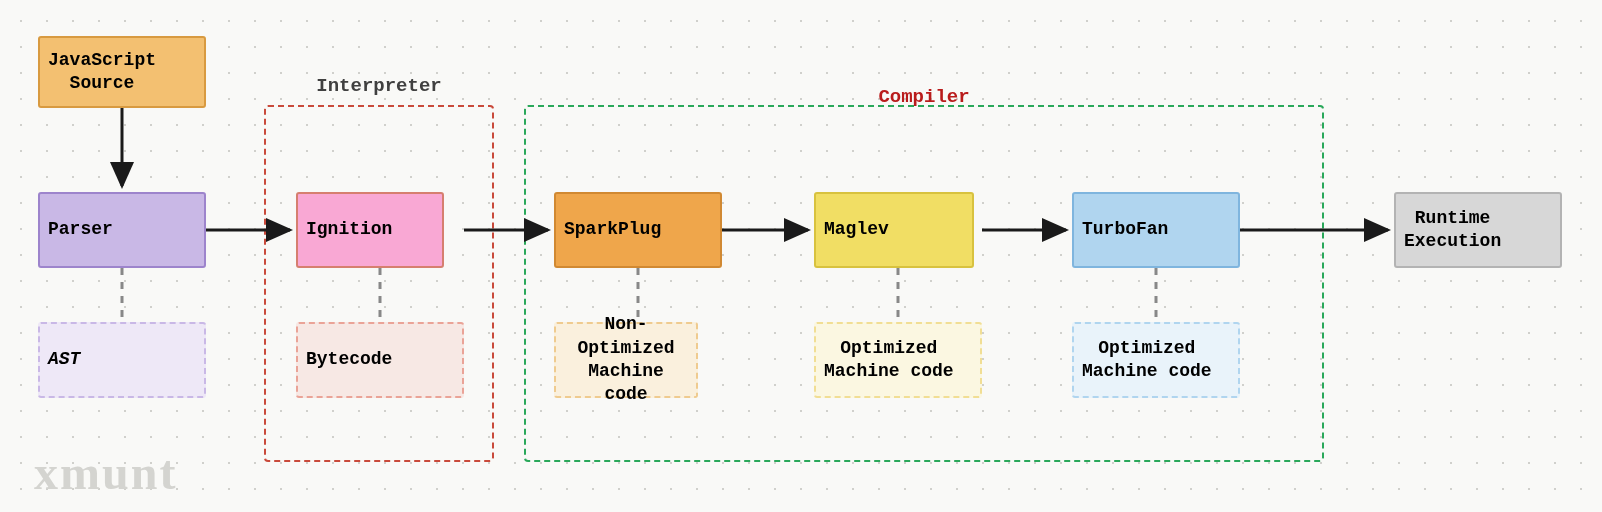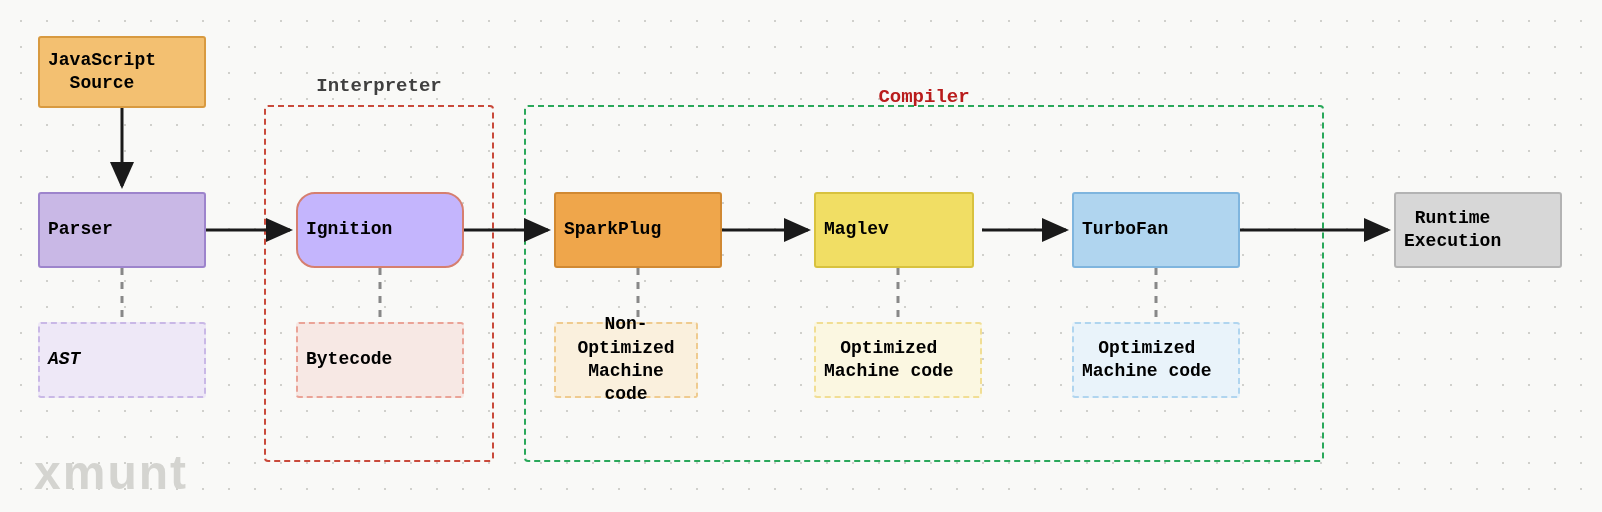--- a/index.html
+++ b/index.html
@@ -42,21 +42,21 @@
       white-space: nowrap;
     }
     .watermark {
       position: absolute;
       bottom: 12px;
       left: 34px;
       font-size: 48px;
       font-weight: bold;
       color: #d4d4d0;
       letter-spacing: 2px;
-      font-family: Liberation Sans, sans-serif;
+      font-family: Liberation Serif, serif;
     }
   </style>
 </head>
 <body>
 
 <div class="group" style="left:264px; top:105px; width:230px; height:357px; border-color:#c94a3b;">
   <div class="group-label" style="color:#404040;">Interpreter</div>
 </div>
 <div class="group" style="left:524px; top:105px; width:800px; height:357px; border-color:#2aa85a;">
   <div class="group-label" style="color:#b91c1c;margin-top:11px;">Compiler</div>
@@ -65,21 +65,21 @@
 <div class="node solid" style="left:38px; top:36px; width:168px; height:72px; background:#f3c071; border-color:#d89a40;">
   <span style="white-space:pre-line;">JavaScript
 Source</span>
 </div>
 <div class="node solid" style="left:38px; top:192px; width:168px; height:76px; background:#c9b8e6; border-color:#9d84cc;">
   <span>Parser</span>
 </div>
 <div class="node dashed" style="left:38px; top:322px; width:168px; height:76px; background:#eee8f7; border-color:#c9b8e6;font-style:italic;">
   <span>AST</span>
 </div>
-<div class="node solid" style="left:296px; top:192px; width:168px; height:76px; background:#c4b5fd; border-color:#d67f6f;border-radius:19px;">
+<div class="node solid" style="left:296px; top:192px; width:148px; height:76px; background:#f9a8d4; border-color:#d67f6f;">
   <span>Ignition</span>
 </div>
 <div class="node dashed" style="left:296px; top:322px; width:168px; height:76px; background:#f7e8e4; border-color:#eaa397;">
   <span>Bytecode</span>
 </div>
 <div class="node solid" style="left:554px; top:192px; width:168px; height:76px; background:#efa64b; border-color:#d18932;">
   <span>SparkPlug</span>
 </div>
 <div class="node dashed" style="left:554px; top:322px; width:144px; height:76px; background:#faf0dd; border-color:#efcb8f;">
   <span style="white-space:pre-line;">Non-Optimized

